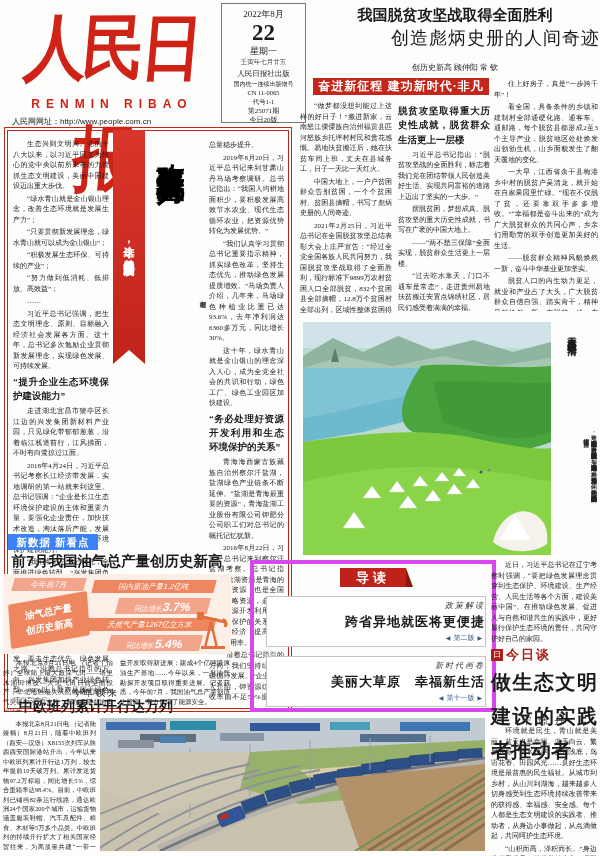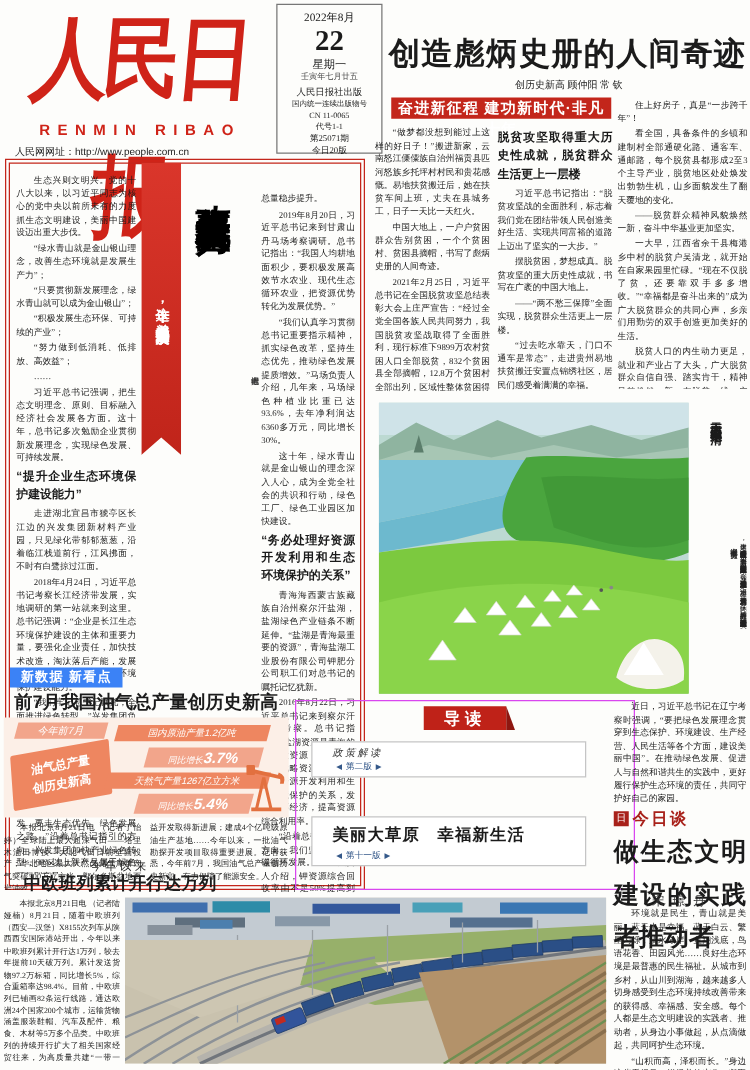--- a/index.html
+++ b/index.html
@@ -25,22 +25,22 @@
   .db-day{font-size:23px;font-weight:bold;line-height:1.05;}
   .db-wk{font-size:9px;}
   .db-lunar{font-size:6.5px;color:#444;margin-bottom:3px;}
   .db-pub{font-size:7.5px;}
   .db-issn-label{font-size:6px;}
   .db-small{font-size:6.5px;}
   .db-issue{font-size:7px;}
 
   
   .kicker{left:312px;top:6px;width:286px;text-align:center;font-weight:bold;font-size:15px;}
-  .headline1{left:308px;top:26px;width:292px;text-align:center;font-weight:bold;
-        font-size:25px;letter-spacing:1px;}
+  .headline1{left:308px;top:26px;width:292px;text-align:right;font-weight:normal;
+        font-size:18px;letter-spacing:1px;}
   .byline1{left:312px;top:62px;width:286px;text-align:center;font-size:8px;color:#222;}
   .banner{left:313px;top:78px;width:176px;height:17px;background:#c3261b;color:#fff;
         font-weight:bold;font-size:12px;text-align:center;line-height:17px;letter-spacing:1px;}
   .newscol{font-size:7px;line-height:1.5;}
   .subhead{font-family:"Liberation Sans", sans-serif;font-weight:bold;font-size:9.5px;
         line-height:1.5;margin:3px 0;text-indent:0;}
 
   
   .photo1{left:303px;top:322px;width:248px;height:233px;}
   .p1-title{left:558px;top:330px;width:20px;height:150px;writing-mode:vertical-rl;
@@ -57,31 +57,31 @@
   .f-ribbon{left:113px;top:130px;width:32px;height:234px;color:#fff;
         background:linear-gradient(180deg,#da362b,#c0241a);writing-mode:vertical-rl;
         font-family:"Liberation Sans", sans-serif;font-weight:bold;font-size:11px;
         line-height:32px;text-align:center;letter-spacing:0.5px;
         clip-path:polygon(0 0,100% 0,100% 100%,50% 94%,0 100%);}
   .f-headline{left:146px;top:142px;width:48px;height:394px;writing-mode:vertical-rl;
         font-family:"Liberation Sans", sans-serif;font-weight:bold;font-size:28px;
         line-height:48px;letter-spacing:1px;color:#000;}
   .f-byline{left:196px;top:296px;width:11px;height:72px;writing-mode:vertical-rl;
         font-size:6.5px;color:#333;}
-  .f-right{left:209px;top:154px;width:75px;height:560px;}
-
-  
-  .guide-box{left:236px;top:560px;width:272px;height:152px;border:1px solid #d946ef;box-sizing:border-box;}
+  .f-right{left:209px;top:140px;width:75px;height:560px;}
+
+  
+  .guide-box{left:250px;top:560px;width:246px;height:152px;border:4px solid #d946ef;box-sizing:border-box;}
   .guide-tag{position:absolute;left:50%;top:4px;transform:translateX(-50%);width:66px;height:19px;
         background:#bf2218;color:#fff;font-family:"Liberation Sans", sans-serif;font-weight:bold;
         font-size:13px;line-height:19px;text-align:center;letter-spacing:4px;}
   .guide-tag:after{content:"";position:absolute;right:-7px;top:0;border-left:7px solid #8e1710;
         border-top:19px solid transparent;}
   .guide-item{position:absolute;left:12px;width:220px;border:1px solid #c5c5c5;
-        text-align:left;padding:3px 16px;box-sizing:border-box;background:#fff;}
+        text-align:right;padding:3px 0;box-sizing:border-box;background:#fff;}
   .gi-cat{font-style:italic;font-size:8px;letter-spacing:2px;color:#333;}
   .gi-head{font-family:"Liberation Sans", sans-serif;font-weight:bold;font-size:13px;
         letter-spacing:1px;margin:2px 0;}
   .gi-page{font-size:7px;color:#35598a;}
   .gi-arrow{display:inline-block;font-size:6px;color:#35598a;margin:0 3px;}
 
   
   .data-label{left:8px;top:534px;width:90px;height:16px;background:#3b82f6;color:#fff;
         font-family:"Liberation Sans", sans-serif;font-weight:bold;font-size:10.5px;
         line-height:16px;text-align:center;letter-spacing:1px;}
@@ -143,20 +143,21 @@
     <div class="db-wk">星期一</div>
     <div class="db-lunar">壬寅年七月廿五</div>
     <div class="db-pub">人民日报社出版</div>
     <div class="db-issn-label">国内统一连续出版物号</div>
     <div class="db-small">CN 11-0065</div>
     <div class="db-small">代号1-1</div>
     <div class="db-issue">第25071期</div>
     <div class="db-issue">今日20版</div>
   </div>
 
+  <div class="abs kicker">我国脱贫攻坚战取得全面胜利</div>
   <div class="abs headline1 sans">创造彪炳史册的人间奇迹</div>
   <div class="abs byline1">创历史新高 顾仲阳 常 钦</div>
   <div class="abs banner sans">奋进新征程 建功新时代·非凡十年</div>
 
   <div class="abs newscol just hide" style="left:300px;top:101px;width:92px;height:212px;">
     <p>“做梦都没想到能过上这样的好日子！”搬进新家，云南怒江傈僳族自治州福贡县匹河怒族乡托坪村村民和贵花感慨。易地扶贫搬迁后，她在扶贫车间上班，丈夫在县城务工，日子一天比一天红火。</p>
     <p>中国大地上，一户户贫困群众告别贫困，一个个贫困村、贫困县摘帽，书写了彪炳史册的人间奇迹。</p>
     <p>2021年2月25日，习近平总书记在全国脱贫攻坚总结表彰大会上庄严宣告：“经过全党全国各族人民共同努力，我国脱贫攻坚战取得了全面胜利，现行标准下9899万农村贫困人口全部脱贫，832个贫困县全部摘帽，12.8万个贫困村全部出列，区域性整体贫困得到解决，完成了消除绝对贫困的艰巨任务，创造了又一个彪炳史册的人间奇迹！”</p>
 
   </div>
@@ -166,22 +167,22 @@
     <p>习近平总书记指出：“脱贫攻坚战的全面胜利，标志着我们党在团结带领人民创造美好生活、实现共同富裕的道路上迈出了坚实的一大步。”</p>
     <p>摆脱贫困，梦想成真。脱贫攻坚的重大历史性成就，书写在广袤的中国大地上。</p>
     <p>——“两不愁三保障”全面实现，脱贫群众生活更上一层楼。</p>
     <p>“过去吃水靠天，门口不通车是常态”，走进贵州易地扶贫搬迁安置点锦绣社区，居民们感受着满满的幸福。</p>
 
   </div>
 
   <div class="abs newscol just hide" style="left:494px;top:79px;width:104px;height:232px;">
     <p>住上好房子，真是“一步跨千年”！</p>
     <p>看全国，具备条件的乡镇和建制村全部通硬化路、通客车、通邮路，每个脱贫县都形成2至3个主导产业，脱贫地区处处焕发出勃勃生机，山乡面貌发生了翻天覆地的变化。</p>
+    <p>一大早，江西省余干县梅港乡中村的脱贫户吴清龙，就开始在自家果园里忙碌。“现在不仅脱了贫，还要靠双手多多增收。”“幸福都是奋斗出来的”成为广大脱贫群众的共同心声，乡亲们用勤劳的双手创造更加美好的生活。</p>
     <p>——脱贫群众精神风貌焕然一新，奋斗中华基业更加坚实。</p>
-    <p>一大早，江西省余干县梅港乡中村的脱贫户吴清龙，就开始在自家果园里忙碌。“现在不仅脱了贫，还要靠双手多多增收。”“幸福都是奋斗出来的”成为广大脱贫群众的共同心声，乡亲们用勤劳的双手创造更加美好的生活。</p>
     <p>脱贫人口的内生动力更足，就业和产业占了大头，广大脱贫群众自信自强、踏实肯干，精神风貌焕然一新。在脱贫一线，广大党员干部的担当实干，密切了党群干群关系，带动群众撸起袖子加油干。</p>
 
   </div>
 
   <div class="abs photo1">
     <svg width="248" height="233" viewBox="0 0 248 233">
       <rect width="248" height="233" fill="#bcd9d2"></rect>
       <rect width="248" height="26" fill="#cfe3e8"></rect>
       <polygon points="0,34 30,16 60,30 95,14 130,28 170,18 210,30 248,20 248,46 0,46" fill="#8fb4a0"></polygon>
       <polygon points="0,46 40,34 90,44 140,34 190,44 248,36 248,60 0,60" fill="#a7c6b4"></polygon>
@@ -357,23 +358,25 @@
       <rect x="20" y="20" width="34" height="9" fill="#7d8residual" opacity="0"></rect>
       <rect x="18" y="22" width="36" height="8" fill="#88929c"></rect>
       <rect x="60" y="18" width="26" height="7" fill="#4c7fae"></rect>
     </svg>
   </div>
 
   <div class="abs guide-box">
     <div class="guide-tag sans">导读</div>
     <div class="guide-item" style="top:32px;">
       <div class="gi-cat">政策解读</div>
+      <div class="gi-head">跨省异地就医将更便捷</div>
       <div class="gi-page"><span class="gi-arrow">◀</span><span>第二版</span><span class="gi-arrow">▶</span></div>
     </div>
     <div class="guide-item" style="top:92px;">
+      <div class="gi-cat">新时代画卷</div>
       <div class="gi-head">美丽大草原　幸福新生活</div>
       <div class="gi-page"><span class="gi-arrow">◀</span><span>第十一版</span><span class="gi-arrow">▶</span></div>
     </div>
   </div>
 
   <div class="abs newscol just hide tt-cont">
     <p>近日，习近平总书记在辽宁考察时强调，“要把绿色发展理念贯穿到生态保护、环境建设、生产经营、人民生活等各个方面，建设美丽中国”。在推动绿色发展、促进人与自然和谐共生的实践中，更好履行保护生态环境的责任，共同守护好自己的家园。</p>
 
   </div>
   <div class="abs tt-labelrow">

